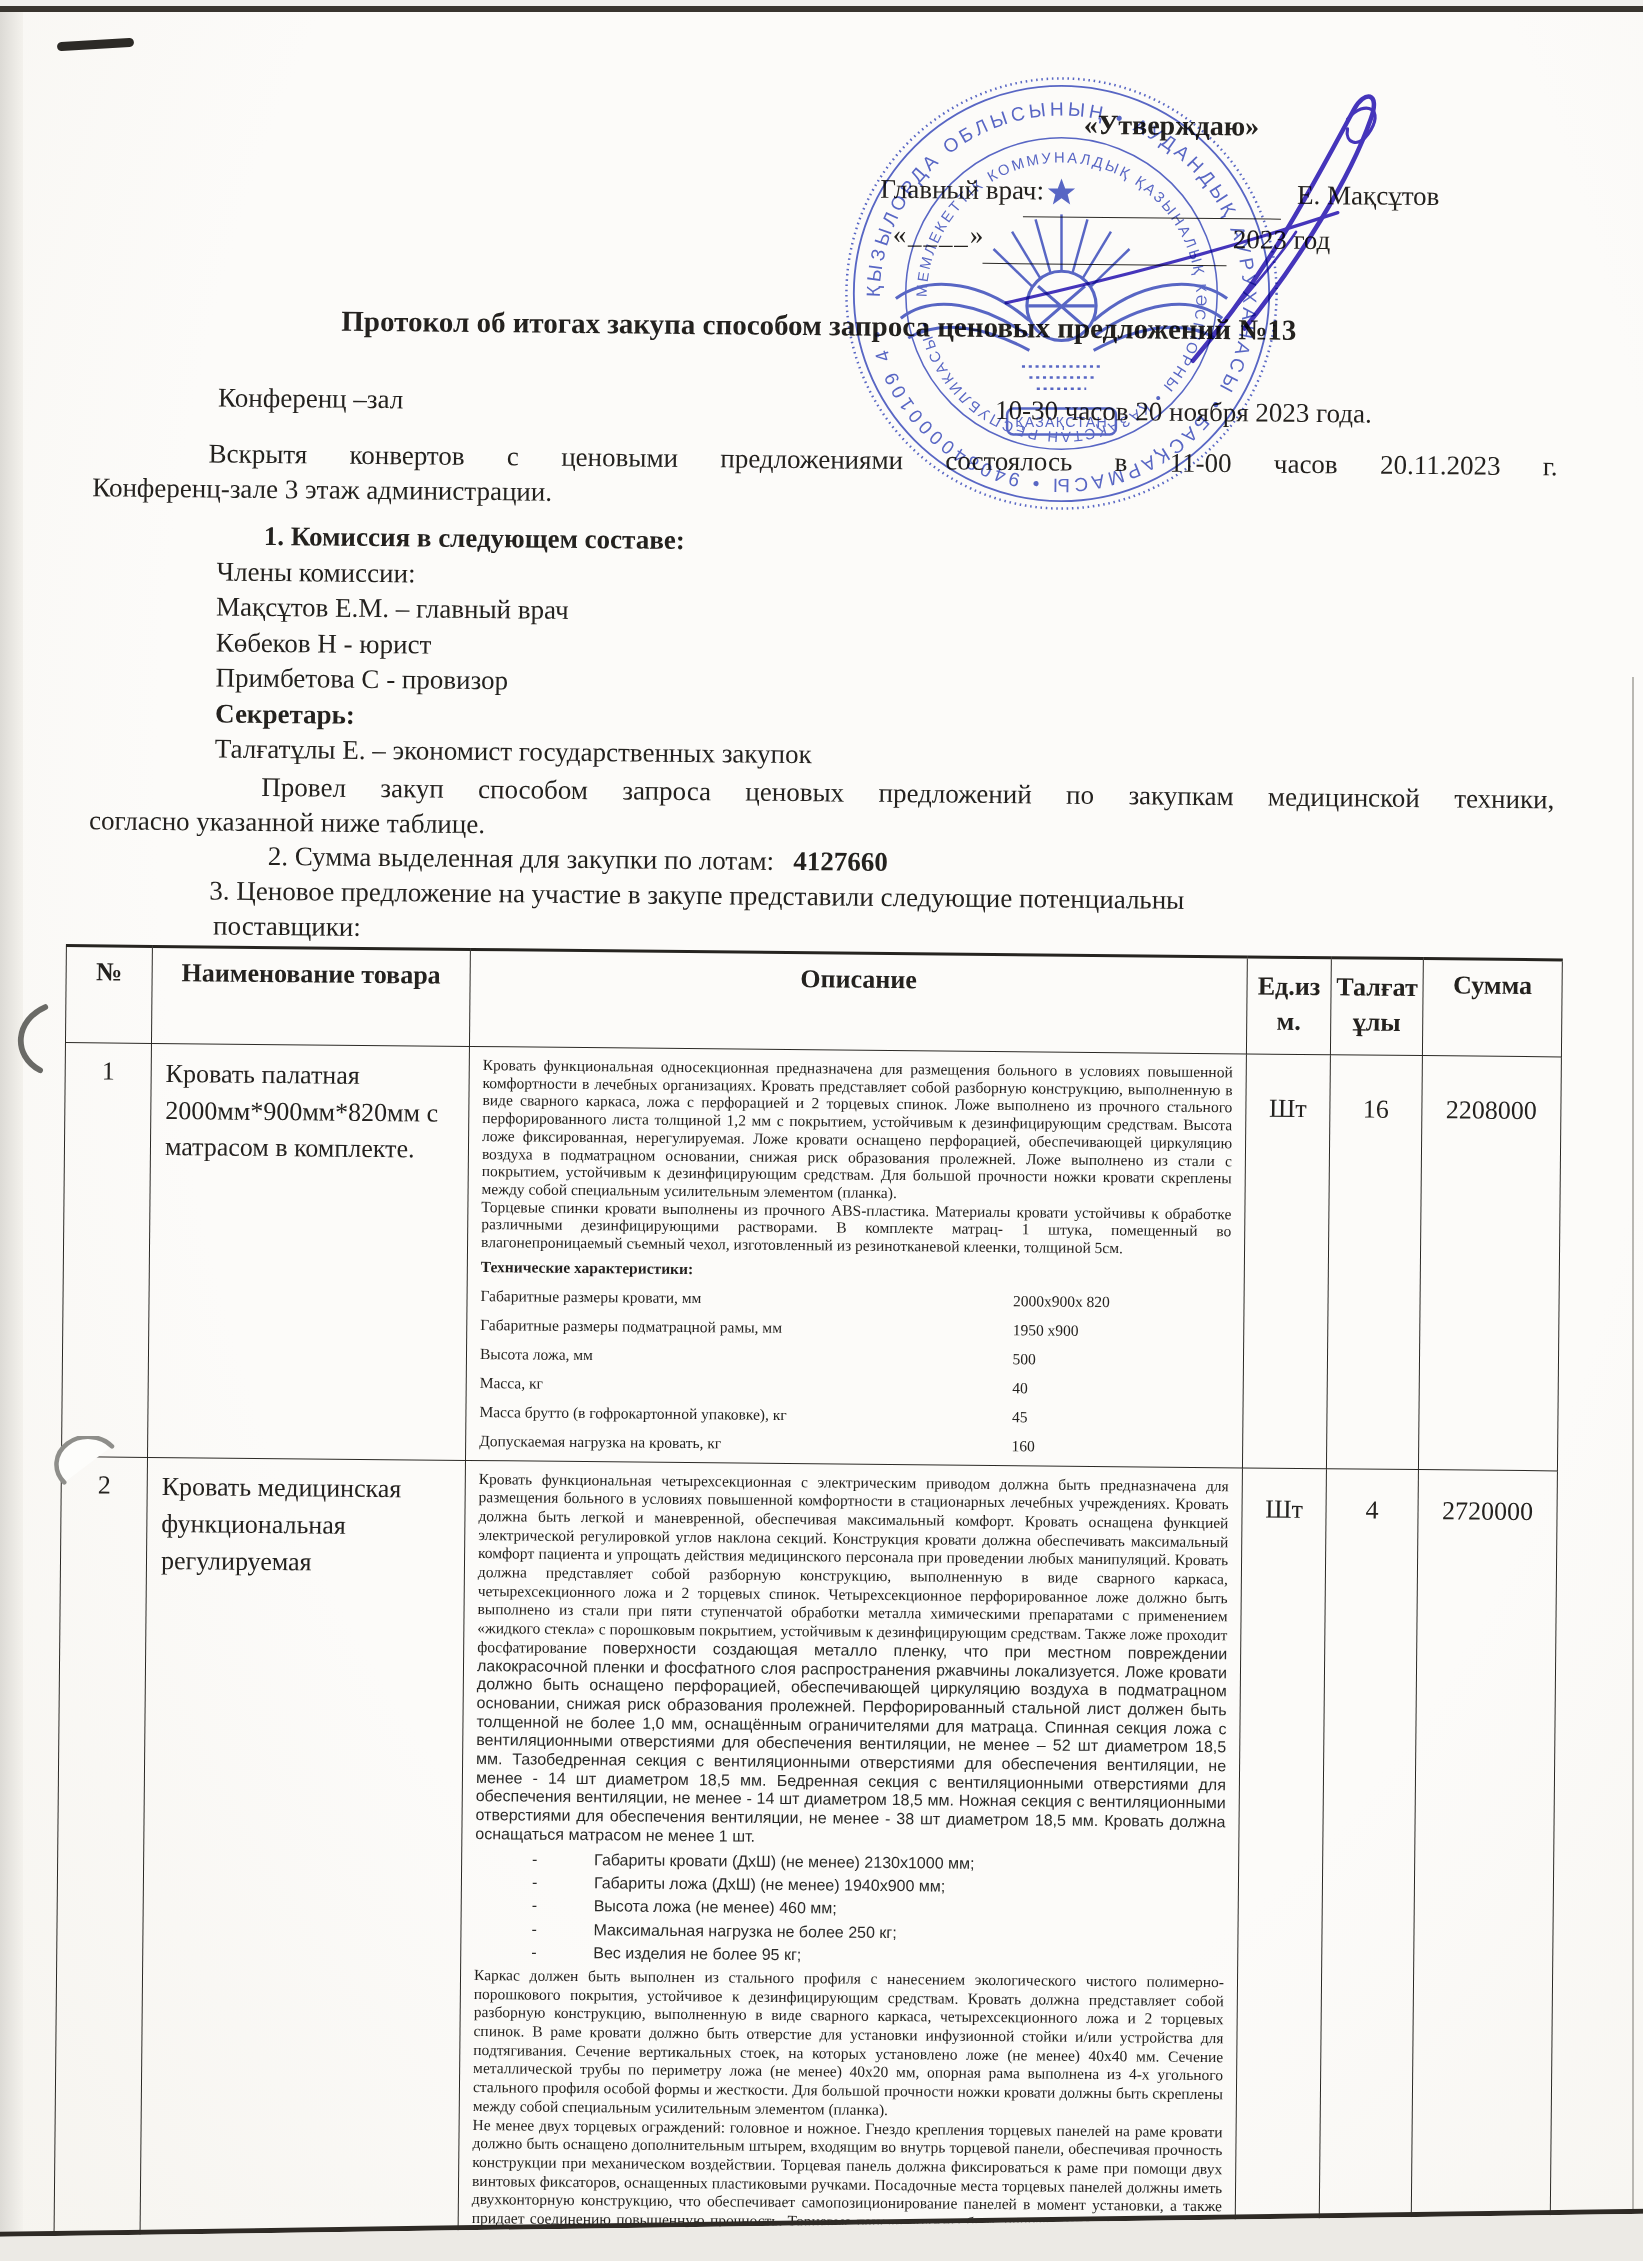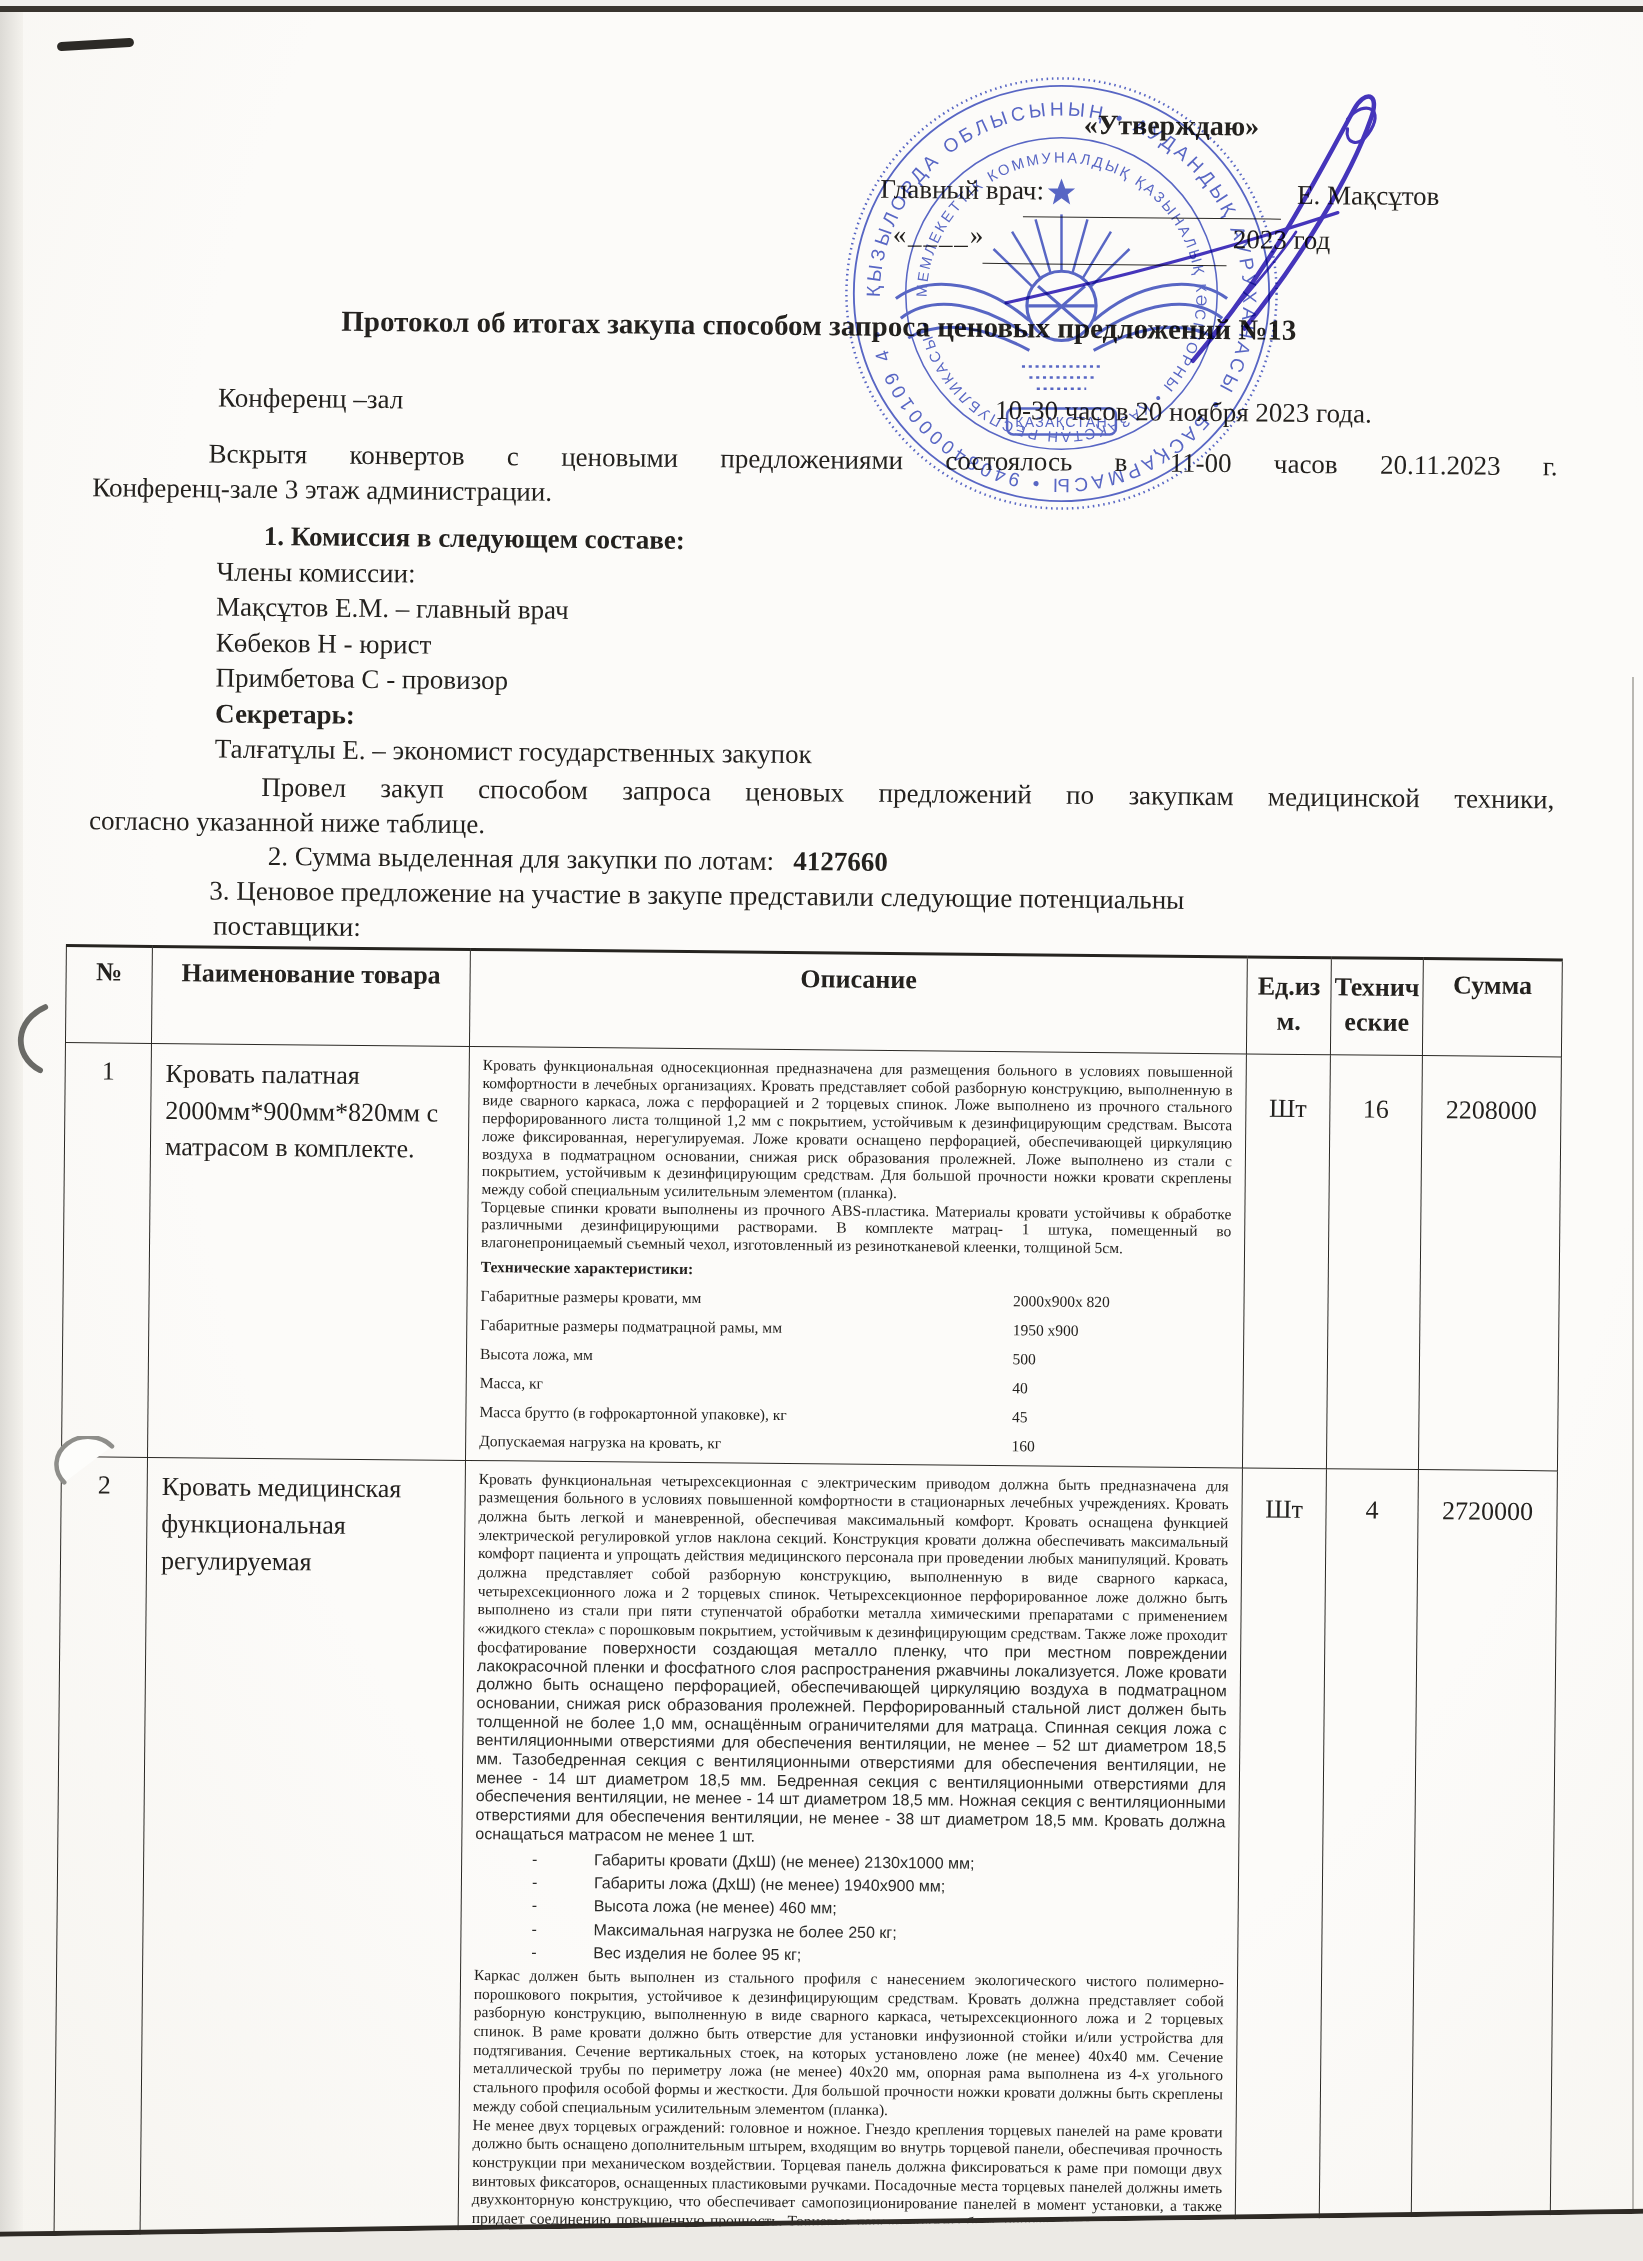--- a/index.html
+++ b/index.html
@@ -120,21 +120,21 @@
           <col class="c4">
           <col class="c5">
           <col class="c6">
         </colgroup>
       <thead>
         <tr>
           <th>№</th>
           <th>Наименование товара</th>
           <th>Описание</th>
           <th class="brk">Ед.изм.</th>
-          <th class="brk">Технические</th>
+          <th class="brk">Талғатұлы</th>
           <th>Сумма</th>
         </tr>
       </thead>
       <tbody>
         <tr class="r1">
           <td class="num">1</td>
           <td class="name">Кровать палатная 2000мм*900мм*820мм с матрасом в комплекте.</td>
           <td class="desc">
             <p>Кровать функциональная односекционная предназначена для размещения больного в условиях повышенной комфортности в лечебных организациях. Кровать представляет собой разборную конструкцию, выполненную в виде сварного каркаса, ложа с перфорацией и 2 торцевых спинок. Ложе выполнено из прочного стального перфорированного листа толщиной 1,2 мм с покрытием, устойчивым к дезинфицирующим средствам. Высота ложе фиксированная, нерегулируемая. Ложе кровати оснащено перфорацией, обеспечивающей циркуляцию воздуха в подматрацном основании, снижая риск образования пролежней. Ложе выполнено из стали с покрытием, устойчивым к дезинфицирующим средствам. Для большой прочности ножки кровати скреплены между собой специальным усилительным элементом (планка).</p>
             <p>Торцевые спинки кровати выполнены из прочного ABS-пластика. Материалы кровати устойчивы к обработке различными дезинфицирующими растворами. В комплекте матрац- 1 штука, помещенный во влагонепроницаемый съемный чехол, изготовленный из резинотканевой клеенки, толщиной 5см.</p>

